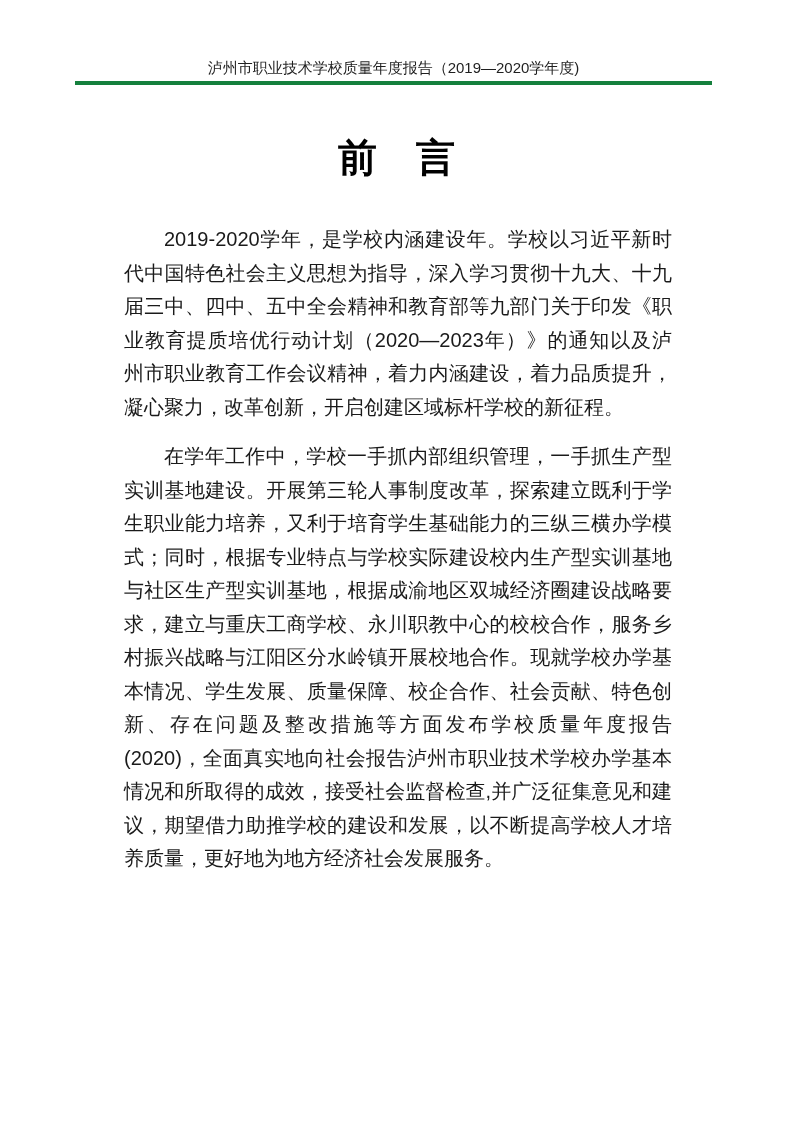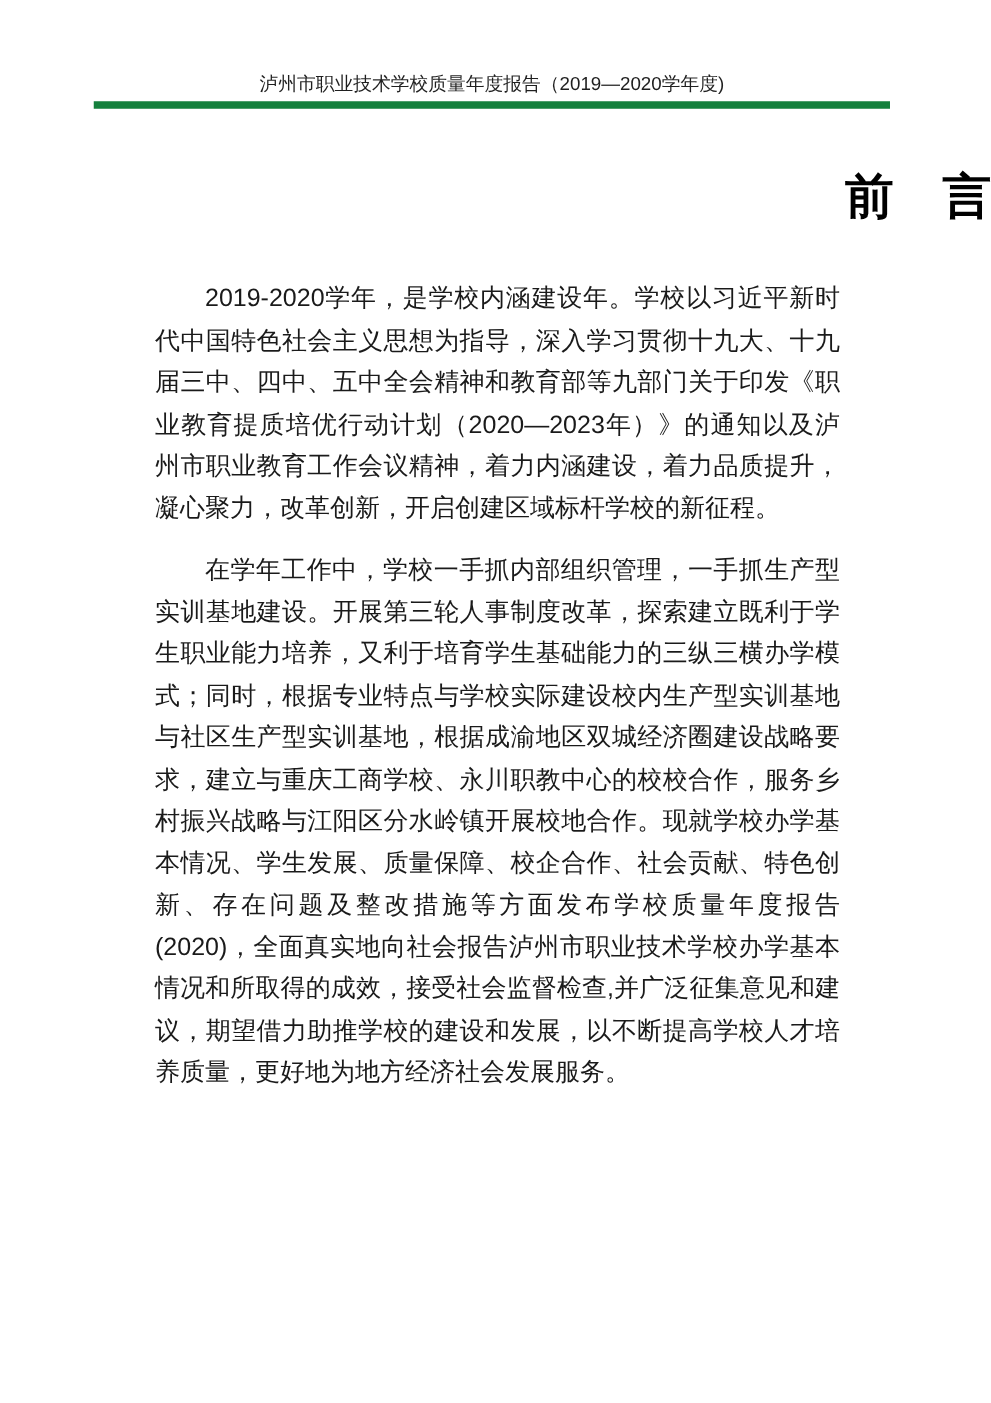--- a/index.html
+++ b/index.html
@@ -20,30 +20,30 @@
   .page-header {
     position: absolute;
     top: 58px;
     left: 75px;
     width: 637px;
     text-align: center;
     font-size: 15px;
     line-height: 20px;
     color: #1f1f1f;
     padding-bottom: 3px;
-    border-bottom: 6px solid #15803d;
+    border-bottom: 4px solid #15803d;
   }
   
   .doc-title {
     position: absolute;
     top: 134px;
     left: 0;
     width: 100%;
     margin: 0;
-    text-align: right;
+    text-align: center;
     font-family: "Liberation Serif", serif;
     font-weight: 700;
     font-size: 39px;
     line-height: 47px;
     color: #000000;
   }
   
   .doc-body {
     position: absolute;
     top: 207px;

